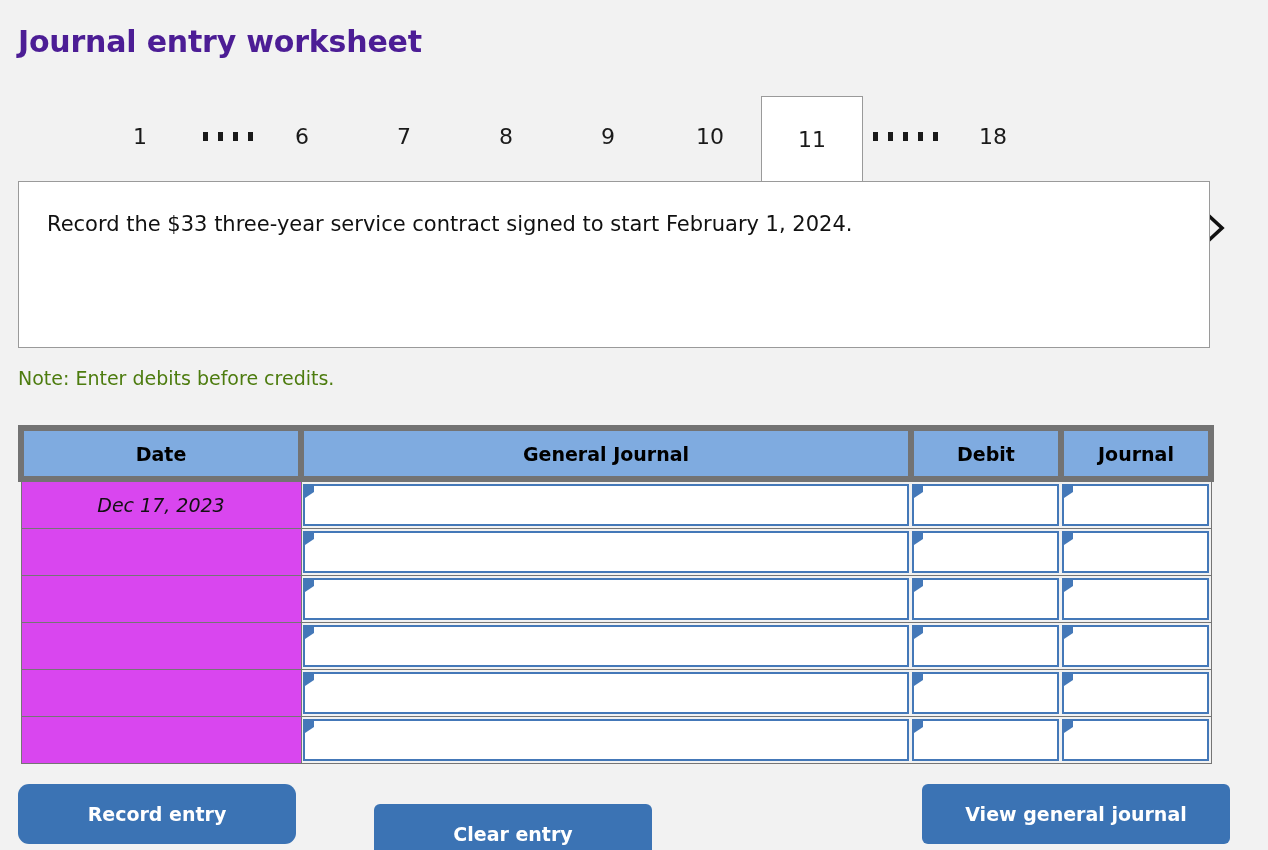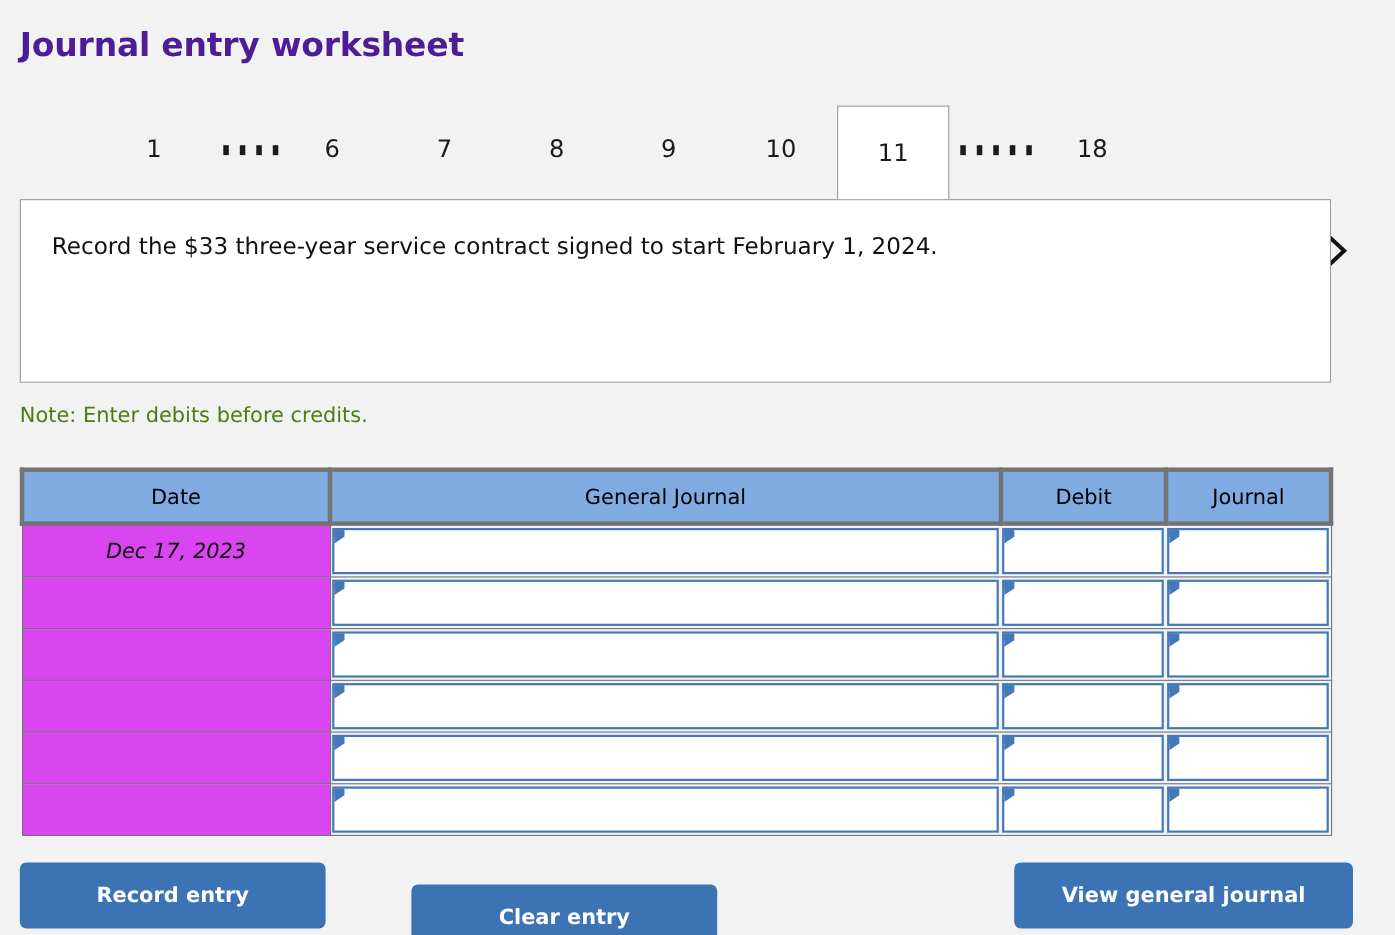--- a/index.html
+++ b/index.html
@@ -120,24 +120,24 @@
   .journal {
     position: absolute;
     left: 18px;
     top: 425px;
     width: 1190px;
     border-collapse: collapse;
     table-layout: fixed;
   }
   .journal th {
     background: #7fabe0;
-    border: 4px solid #737373;
+    border: 6px solid #737373;
     height: 45px;
     font-size: 19px;
-    font-weight: normal;
+    font-weight: bold;
     color: #000;
     text-align: center;
     padding: 0;
   }
   .journal td {
     padding: 0;
     height: 46px;
     vertical-align: middle;
     background: #ffffff;
   }
@@ -198,21 +198,21 @@
     background: #3b73b4;
     color: #ffffff;
     border: none;
     border-radius: 6px;
     font-family: "DejaVu Sans", "Liberation Sans", sans-serif;
     font-size: 19px;
     font-weight: bold;
     cursor: pointer;
     padding: 0;
   }
-  .btn-record { left: 18px;  width: 278px; }
+  .btn-record { left: 18px;  width: 278px; border-radius: 11px; }
   .btn-clear  { left: 374px; width: 278px; margin-top: 20px; }
   .btn-view   { left: 922px; width: 308px; }
 </style>
 </head>
 <body>
 
 <div class="page-title">Journal entry worksheet</div>
 
 <div class="tabstrip">
 

